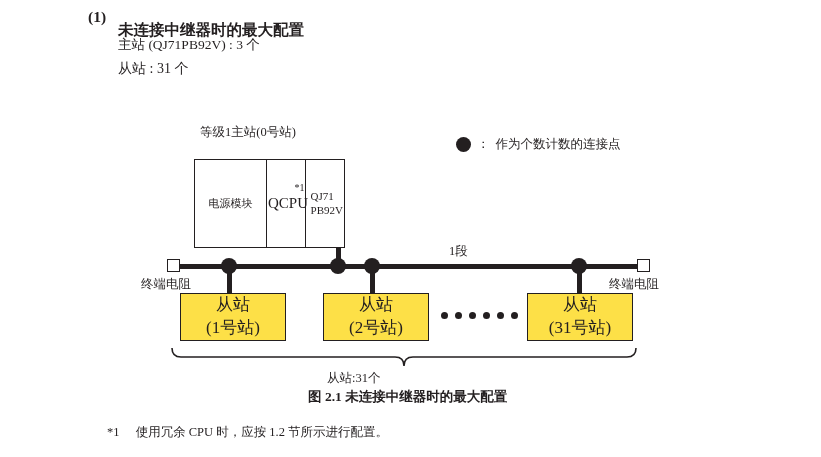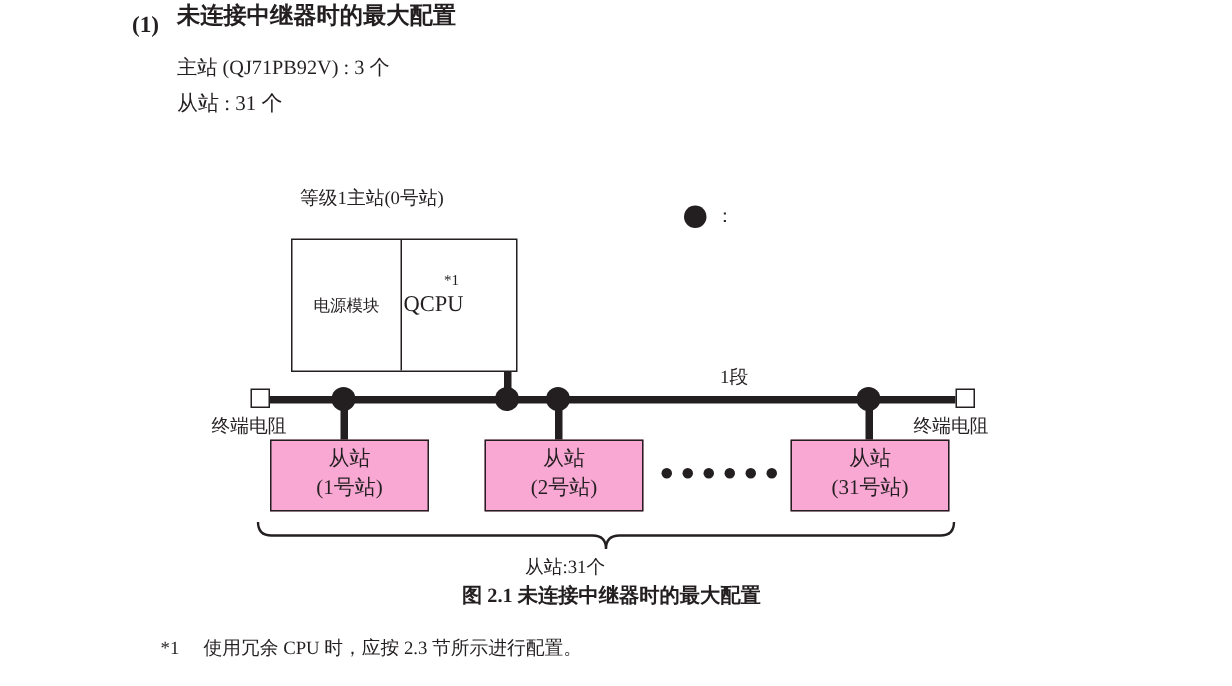--- a/index.html
+++ b/index.html
@@ -13,21 +13,21 @@
   }
   .abs{position:absolute;}
 
   
   #heading-num{
     left:88px;top:8px;
     font-size:15.5px;font-weight:bold;
     letter-spacing:0px;
   }
   #heading-title{
-    left:118px;top:0;
+    left:118px;top:20px;
     font-size:15.5px;font-weight:bold;
   }
   #spec-master{
     left:118px;top:36px;
     font-size:13.5px;
   }
   #spec-slave{
     left:118px;top:60px;
     font-size:14px;
   }
@@ -83,64 +83,64 @@
   .term-res{
     width:13px;height:13px;
     border:1.6px solid #231f20;
     background:#fff;box-sizing:border-box;
   }
   #term-left{left:167px;top:259px;}
   #term-right{left:637px;top:259px;}
   #term-left-label{left:141px;top:276px;font-size:12.5px;}
   #term-right-label{left:609px;top:276px;font-size:12.5px;}
 
-  #segment-label{left:449px;top:243px;font-size:12.5px;margin-left:31px;}
+  #segment-label{left:449px;top:243px;font-size:12.5px;}
 
   .node-dot{
     width:16px;height:16px;border-radius:50%;
     background:#231f20;
   }
   #dot-1{left:221px;top:258px;}
   #dot-2{left:330px;top:258px;}
   #dot-3{left:364px;top:258px;}
   #dot-4{left:571px;top:258px;}
 
   .drop{background:#231f20;width:4.5px;}
   #drop-rack{left:336px;top:248px;height:18px;}
   #drop-1{left:227px;top:266px;height:28px;}
   #drop-2{left:370px;top:266px;height:28px;}
   #drop-31{left:577px;top:266px;height:28px;}
 
   
   .slave-box{
     box-sizing:border-box;
     border:1.6px solid #231f20;
-    background:#f9a8d4;
+    background:#fde047;
     width:106px;height:48px;
     top:293px;
     display:flex;flex-direction:column;
     align-items:center;justify-content:center;
-    font-size:14px;line-height:1.35;
+    font-size:17px;line-height:1.35;
   }
   #slave-1{left:180px;}
   #slave-2{left:323px;}
   #slave-31{left:527px;}
 
   #ellipsis{
     left:441px;top:312px;
     display:flex;gap:7px;align-items:center;
   }
   #ellipsis i{
     width:7px;height:7px;border-radius:50%;
     background:#231f20;display:block;
   }
 
   
   #brace-wrap{left:170px;top:346px;width:468px;height:22px;}
-  #brace-label{left:350px;top:370px;font-size:12.5px;}
+  #brace-label{left:327px;top:370px;font-size:12.5px;}
 
   
   #figure-caption{
     left:308px;top:388px;
     font-size:13.5px;font-weight:bold;
   }
   #footnote{
     left:107px;top:424px;
     font-size:12.5px;
   }
@@ -150,31 +150,38 @@
 <body>
 
 <div class="abs" id="heading-num">(1)</div>
 <div class="abs" id="heading-title">未连接中继器时的最大配置</div>
 <div class="abs" id="spec-master">主站 (QJ71PB92V) : 3 个</div>
 <div class="abs" id="spec-slave">从站 : 31 个</div>
 
 <div class="abs" id="legend">
   <span class="dot"></span>
   <span class="colon">：</span>
+  <span>作为个数计数的连接点</span>
 </div>
 
 <div class="abs" id="rack-label">等级1主站(0号站)</div>
 
 <div class="abs" id="rack">
   <div class="cell" id="cell-power">
     <span>电源模块</span>
   </div>
   <div class="cell" id="cell-cpu">
     <span id="cpu-text">QCPU</span>
     <span id="cpu-note">*1</span>
+  </div>
+  <div class="cell" id="cell-net">
+    <div>
+      <div>QJ71</div>
+      <div>PB92V</div>
+    </div>
   </div>
 </div>
 
 <div class="abs drop" id="drop-rack"></div>
 <div class="abs" id="bus-line"></div>
 
 <div class="abs term-res" id="term-left"></div>
 <div class="abs term-res" id="term-right"></div>
 <div class="abs" id="term-left-label">终端电阻</div>
 <div class="abs" id="term-right-label">终端电阻</div>
@@ -215,14 +222,14 @@
 <div class="abs" id="brace-wrap">
   <svg width="468" height="22" viewBox="0 0 468 22">
     <path d="M2,2 Q2,11 11,11 L225,11 Q234,11 234,20 Q234,11 243,11 L457,11 Q466,11 466,2" fill="none" stroke="#231f20" stroke-width="1.6"></path>
   </svg>
 </div>
 <div class="abs" id="brace-label">从站:31个</div>
 
 <div class="abs" id="figure-caption">图 2.1  未连接中继器时的最大配置</div>
 <div class="abs" id="footnote">
   <span class="mark">*1</span>
-  <span>使用冗余 CPU 时，应按 2.3 节所示进行配置。</span>
+  <span>使用冗余 CPU 时，应按 1.2 节所示进行配置。</span>
 </div>
 
 </body></html>

